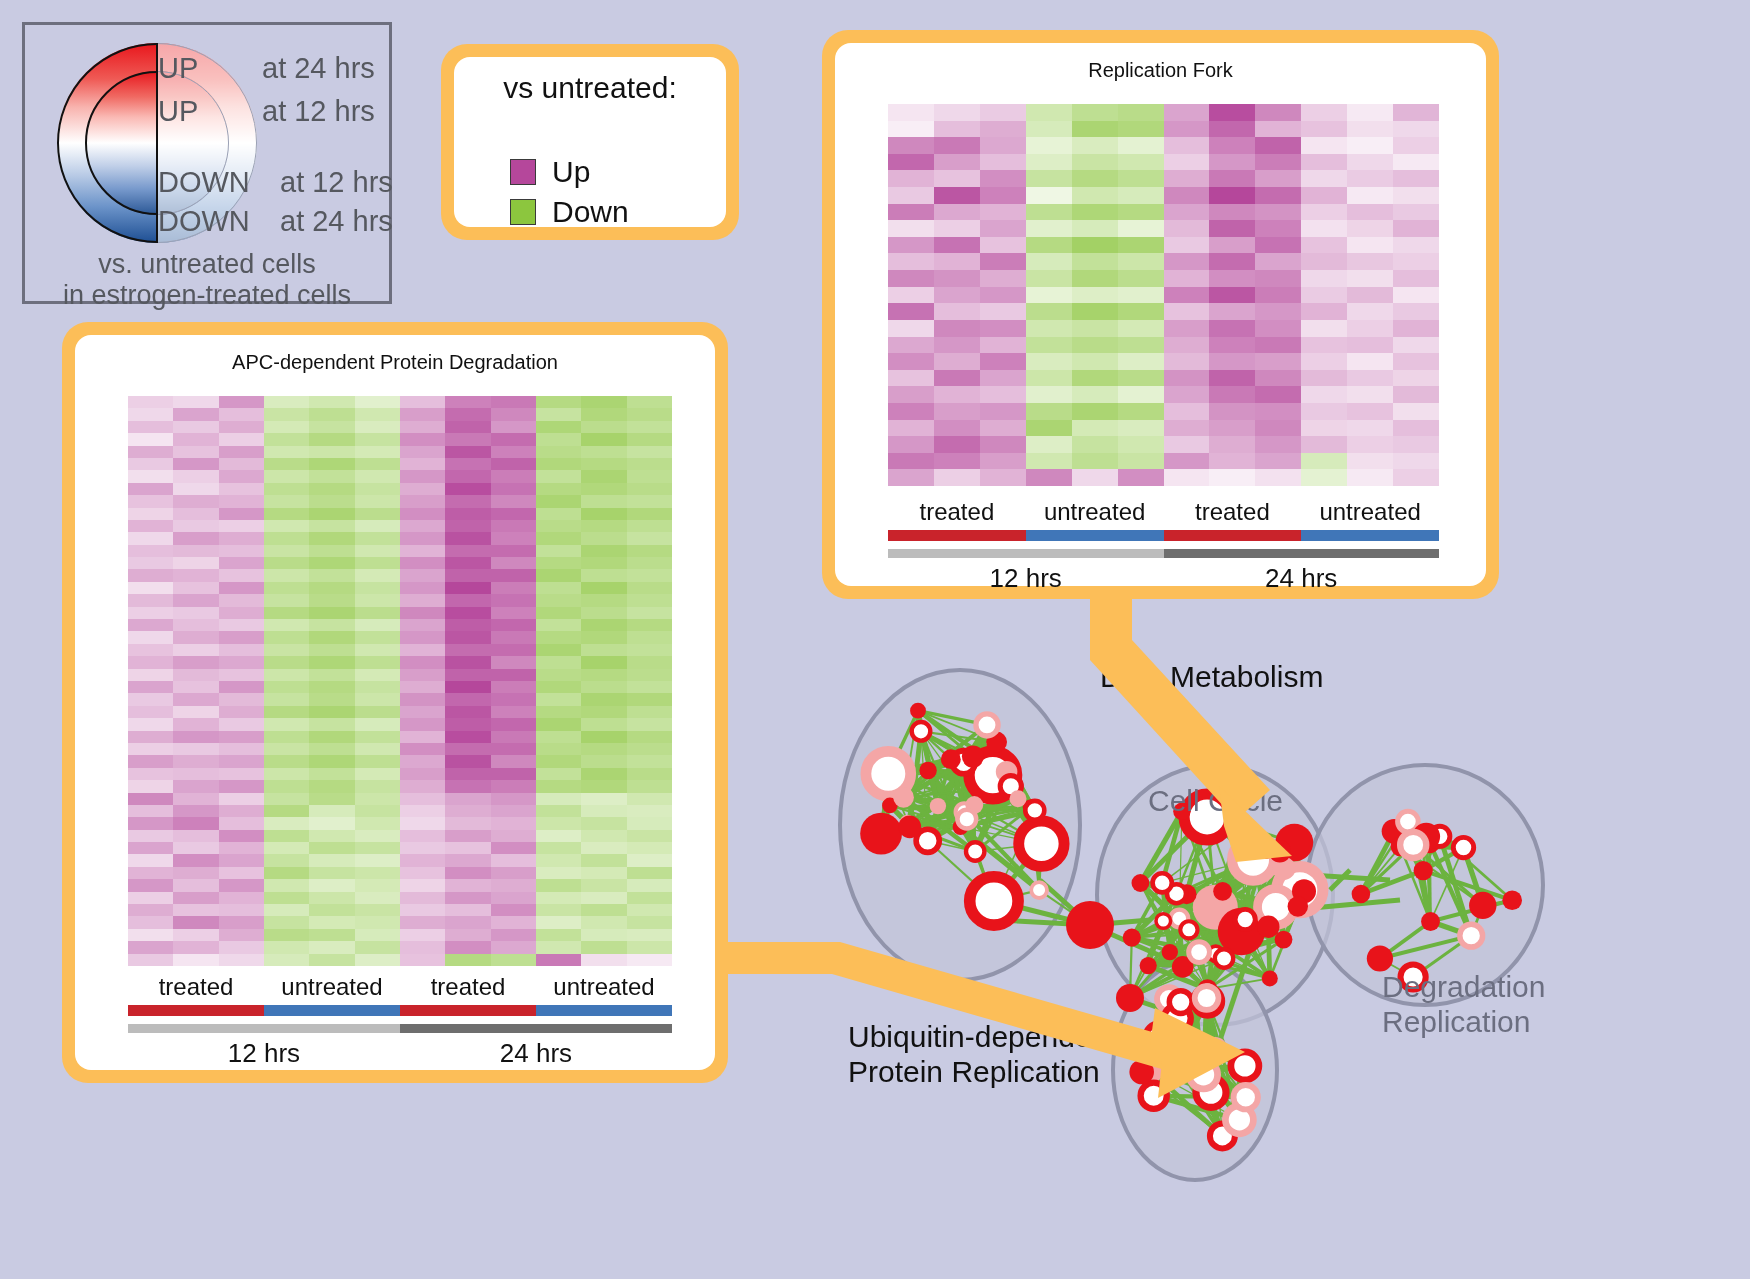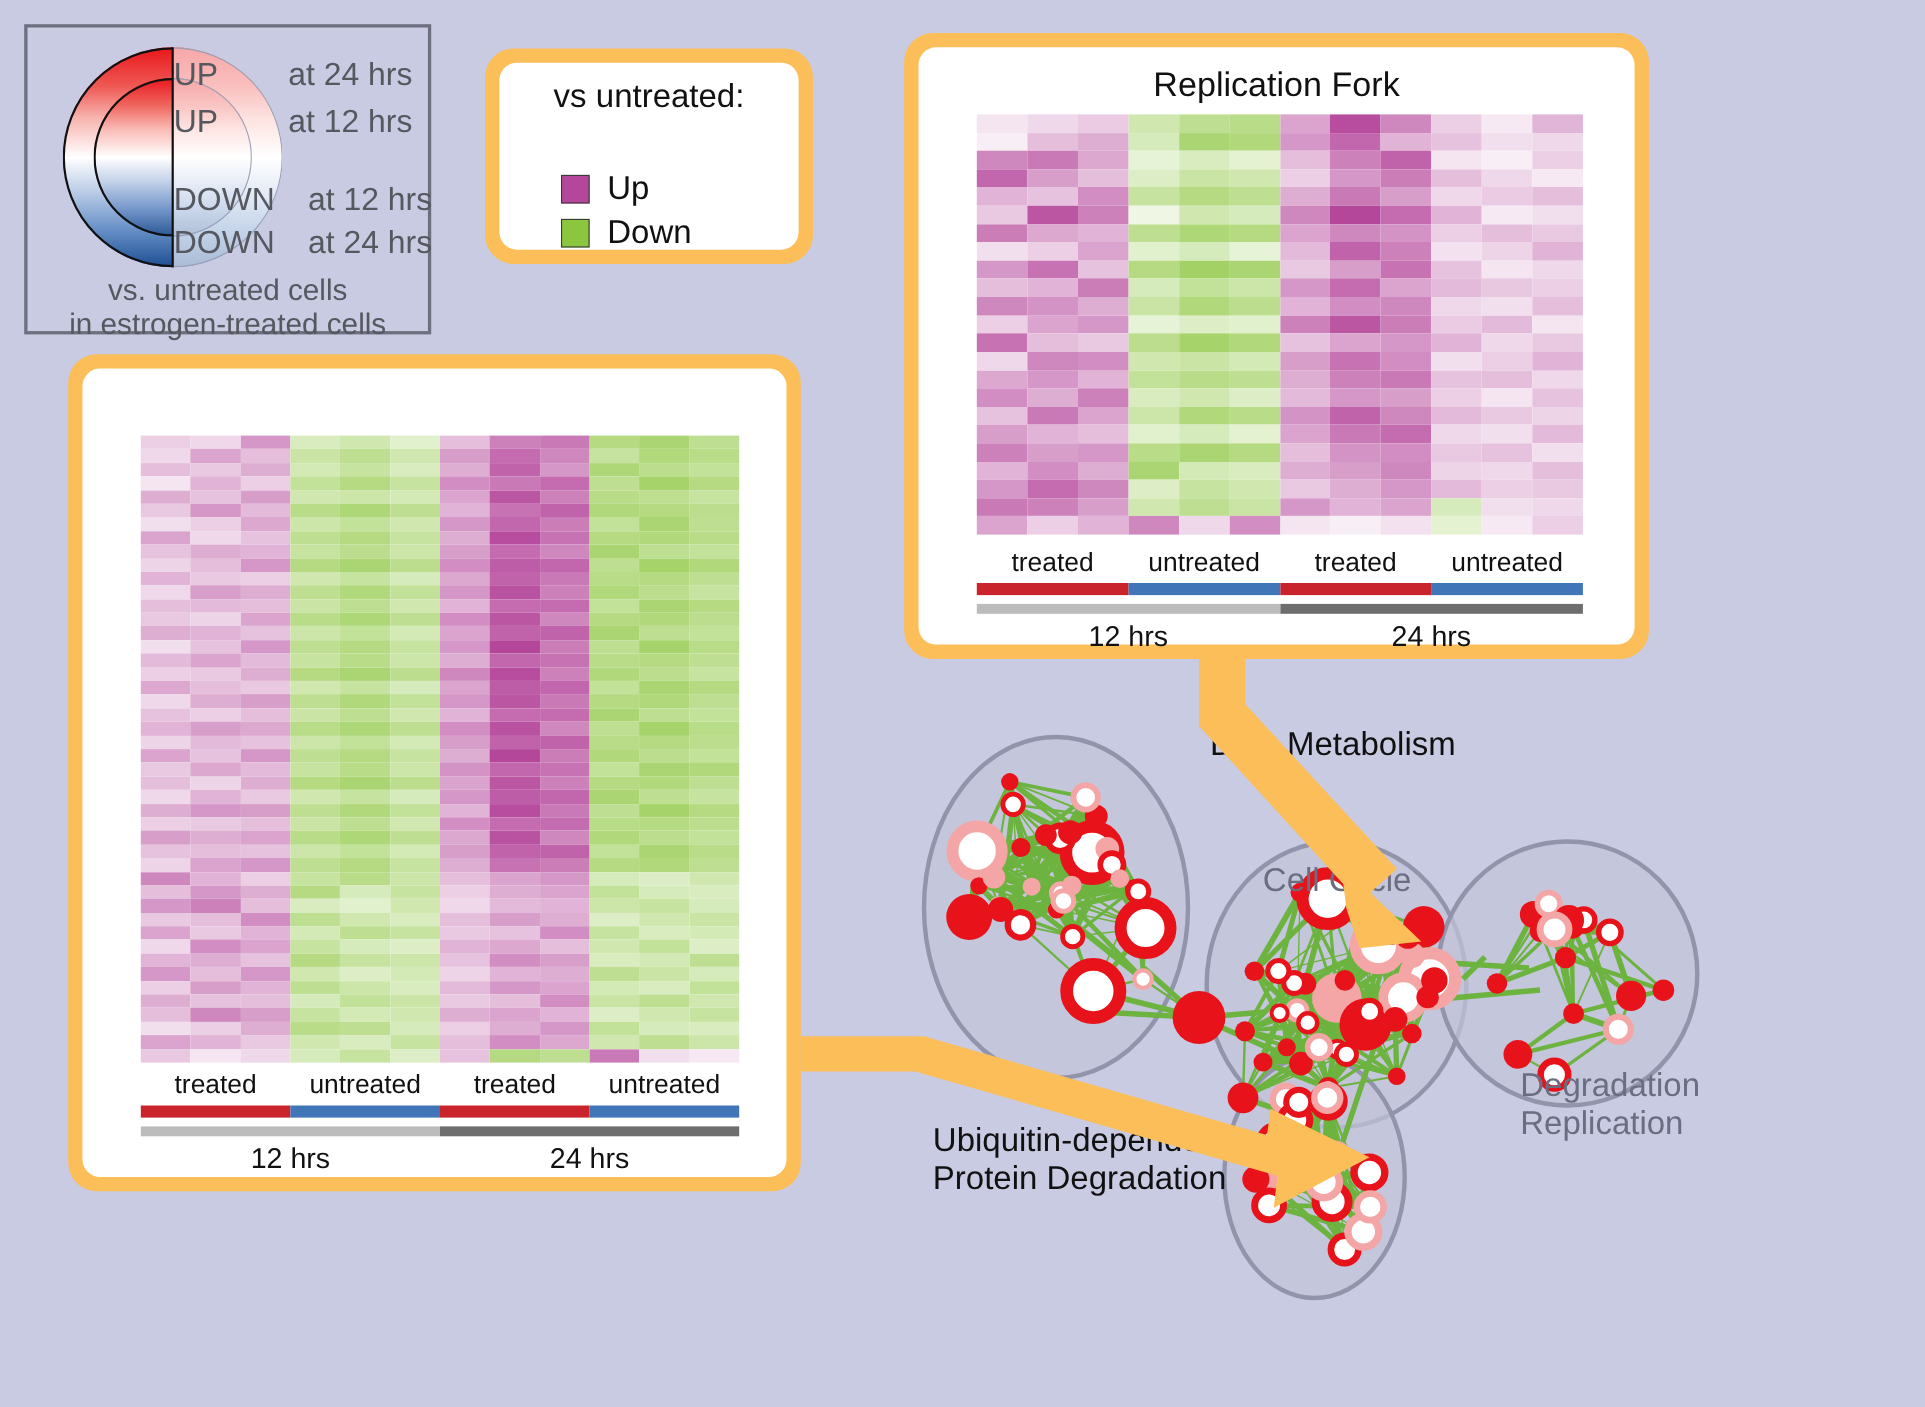--- a/index.html
+++ b/index.html
@@ -91,21 +91,21 @@
     left:56px; font-size:30px; color:#111;
   }
   .swatch { width:26px; height:26px; border:1.5px solid #3a3a3a; display:block; }
 
   
   #rf-card  { left:822px; top:30px;  width:677px; height:569px; }
   #apc-card { left:62px;  top:322px; width:666px; height:761px; }
 
   .panel-title {
     position:absolute; left:0; right:0; top:16px;
-    text-align:center; font-size:31px; color:#111; font-weight:normal;
+    text-align:center; font-size:20px; color:#111; font-weight:normal;
   }
   .heatmap { position:absolute; display:grid; }
   .heatmap div { width:100%; height:100%; }
   .axis-labels { position:absolute; display:flex; }
   .axis-labels span {
     flex:1; text-align:center; font-size:24px; color:#111; white-space:nowrap;
   }
   .bar-row { position:absolute; display:flex; }
   .bar-row div { height:100%; }
   .time-labels { position:absolute; display:flex; }
@@ -470,20 +470,21 @@
         </div>
       <div class="time-labels" id="rf-times" style="left:53px; top:520px; width:551px;">
           <span>12 hrs</span>
           <span>24 hrs</span>
         </div>
     </div>
   </div>
 
   <div class="card" id="apc-card">
     <div class="card-inner">
+      <div class="panel-title">APC-dependent Protein Degradation</div>
       <div class="heatmap" id="hm-apc" style="left: 53px; top: 61px; width: 544px; height: 570px; grid-template-columns: repeat(12, 1fr); grid-template-rows: repeat(46, 1fr);">
           <div style="background:rgb(236,207,229)"></div>
           <div style="background:rgb(239,216,234)"></div>
           <div style="background:rgb(213,151,199)"></div>
           <div style="background:rgb(217,236,191)"></div>
           <div style="background:rgb(208,232,176)"></div>
           <div style="background:rgb(225,240,205)"></div>
           <div style="background:rgb(229,190,220)"></div>
           <div style="background:rgb(205,129,187)"></div>
           <div style="background:rgb(201,121,182)"></div>
@@ -1725,21 +1726,21 @@
       </svg>
 
     <div class="net-label" id="lbl-dna">DNA Metabolism</div>
     <div class="net-label" id="lbl-cc">Cell Cycle</div>
     <div class="net-label" id="lbl-mt">
       <div>Degradation</div>
       <div>Replication</div>
     </div>
     <div class="net-label" id="lbl-ub">
       <div>Ubiquitin-dependent</div>
-      <div>Protein Degradation</div>
+      <div>Protein Replication</div>
     </div>
   </div>
 
   <svg class="arrow-svg" width="1750" height="1279">
 
     <path d="M 1090 599 L 1090 660 L 1236 820 L 1270 790 L 1132 640 L 1132 599 Z" fill="#fcbe58"></path>
     <polygon points="1219,786 1292,856 1236,862 1224,826" fill="#fcbe58"></polygon>
 
     <path d="M 728 942 L 840 942 L 1180 1040 L 1172 1072 L 832 974 L 728 974 Z" fill="#fcbe58"></path>
     <polygon points="1155,1008 1245,1052 1158,1098 1162,1062 1150,1046" fill="#fcbe58"></polygon>

